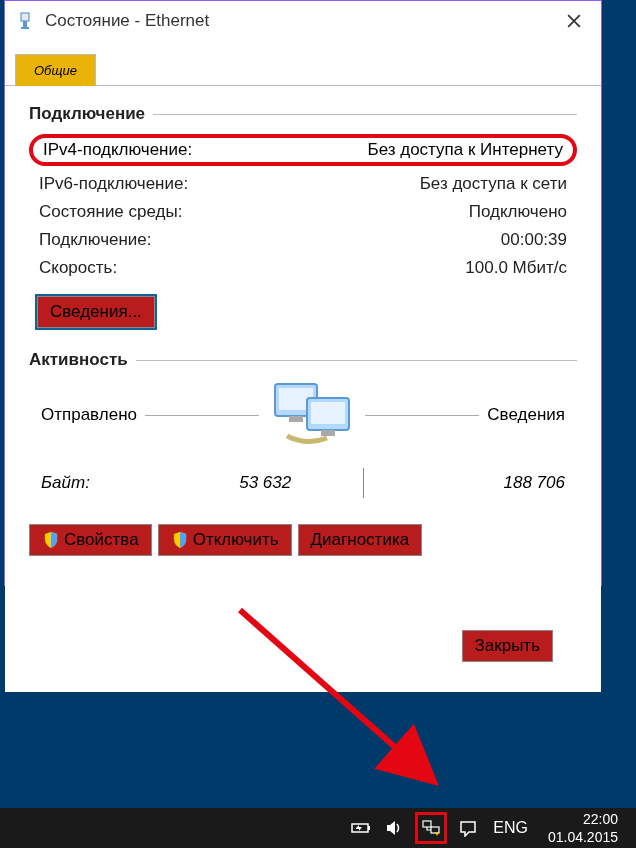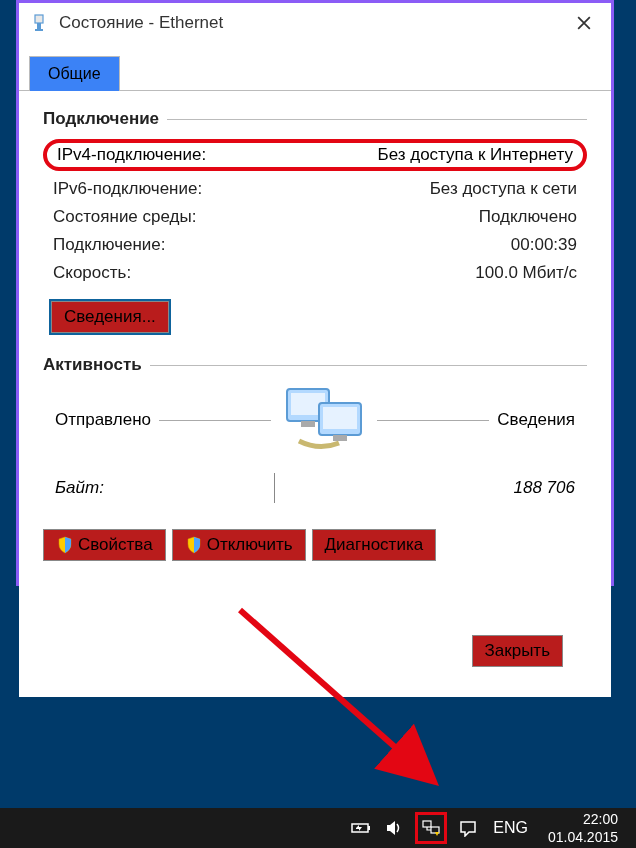--- a/index.html
+++ b/index.html
@@ -7,25 +7,25 @@
       font-family: 'Segoe UI', Tahoma, sans-serif;
       background: #003a6a;
       width: 636px;
       height: 848px;
       position: relative;
       overflow: hidden;
     }
     .window {
       position: absolute;
       top: 0;
-      left: 16px;
+      left: 4px;
       width: 598px;
       height: 586px;
       background: #fff;
-      border: 3px solid #8b5cf6;
+      border: 1px solid #8b5cf6;
     }
     .titlebar {
       height: 40px;
       display: flex;
       align-items: center;
       padding: 0 4px 0 10px;
       background: #fff;
     }
     .titlebar-icon {
       width: 20px;
@@ -51,24 +51,25 @@
       display: flex;
       padding-left: 10px;
       background: #fff;
       border-bottom: 1px solid #bbb;
       margin-top: 12px;
     }
     .tab {
       padding: 8px 18px;
       border: 1px solid #bbb;
       border-bottom: none;
-      background: #3b82f6;
-      font-size: 16px;
+      background: #eab308;
+      font-size: 13px;
       position: relative;
       top: 1px;
+      font-style: italic;
     }
     .content {
       padding: 18px 24px 10px 24px;
       background: #fff;
     }
     .group {
       margin-bottom: 22px;
     }
     .group-title {
       font-size: 17px;
@@ -281,20 +282,21 @@
             <rect x="54" y="50" width="14" height="6" fill="#aaa"></rect>
             <path d="M20 56 Q40 66 60 58" stroke="#c9b870" stroke-width="5" fill="none"></path>
           </svg>
         </div>
         <span class="activity-line"></span>
         <span style="font-size:17px;">Сведения</span>
       </div>
 
       <div class="bytes-row">
         <span>Байт:</span>
+        <span style="min-width:130px;text-align:right;">53 632</span>
         <span class="vline"></span>
         <span style="min-width:130px;text-align:right;">188 706</span>
       </div>
 
       <div class="button-row">
         <button class="btn">
           <span class="shield-icon">
             <svg viewBox="0 0 18 18" width="18" height="18">
                 <path d="M9 1 L15 3 V8 Q15 14 9 17 Q3 14 3 8 V3 Z" fill="#ffcc00" stroke="#d19500" stroke-width="0.5"></path>
                 <path d="M9 1 L15 3 V8 Q15 14 9 17 V1" fill="#4aa3ff"></path>

